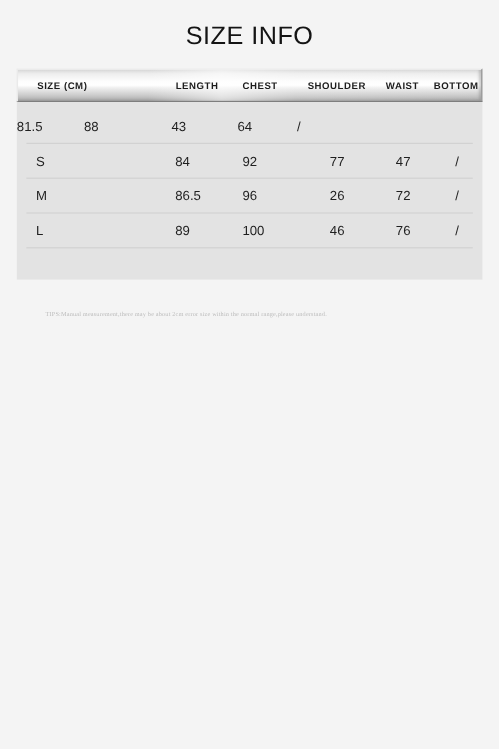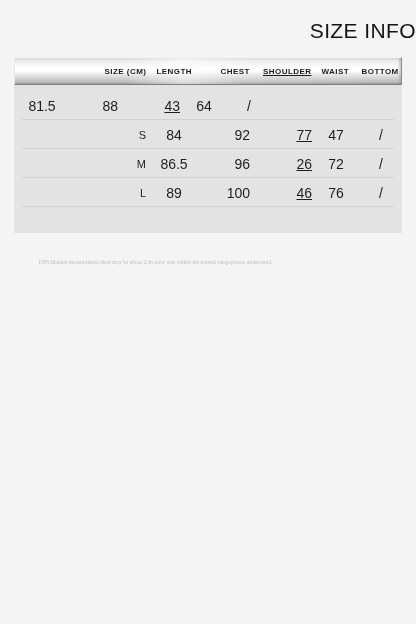--- a/index.html
+++ b/index.html
@@ -20,21 +20,21 @@
     height: 624px;
     background: #f4f4f4;
   }
 
   
   .title {
     position: absolute;
     top: 18px;
     left: 0;
     width: 416px;
-    text-align: right;
+    text-align: center;
     font-size: 21px;
     font-weight: 400;
     letter-spacing: 0.4px;
     color: #141414;
     line-height: 26px;
   }
 
   
   .panel {
     position: absolute;
@@ -110,29 +110,29 @@
     right: 8px;
     bottom: 0;
     height: 1px;
     background: #d2d2d2;
   }
 
   
   .cell {
     box-sizing: border-box;
   }
-  .c-size     { width: 132px; padding-left: 16px; text-align: right; }
-  .c-length   { width: 56px;  text-align: center; }
-  .c-chest    { width: 48px;  text-align: right; }
-  .c-shoulder { width: 62px;  text-align: right; text-decoration: underline; }
+  .c-size     { width: 132px; padding-left: 16px; text-align: left; }
+  .c-length   { width: 56px;  }
+  .c-chest    { width: 48px;  text-align: left; }
+  .c-shoulder { width: 62px;  text-align: center; }
   .c-waist    { width: 48px;  text-align: center; }
   .c-bottom   { width: 42px;  text-align: center; }
 
   .data-row .cell {
-    font-size: 14px;
+    font-size: 11px;
     color: #1f1f1f;
     font-weight: 400;
   }
   .data-row .c-size {
     font-size: 11px;
   }
 
   .tips {
     position: absolute;
     left: 24px;

